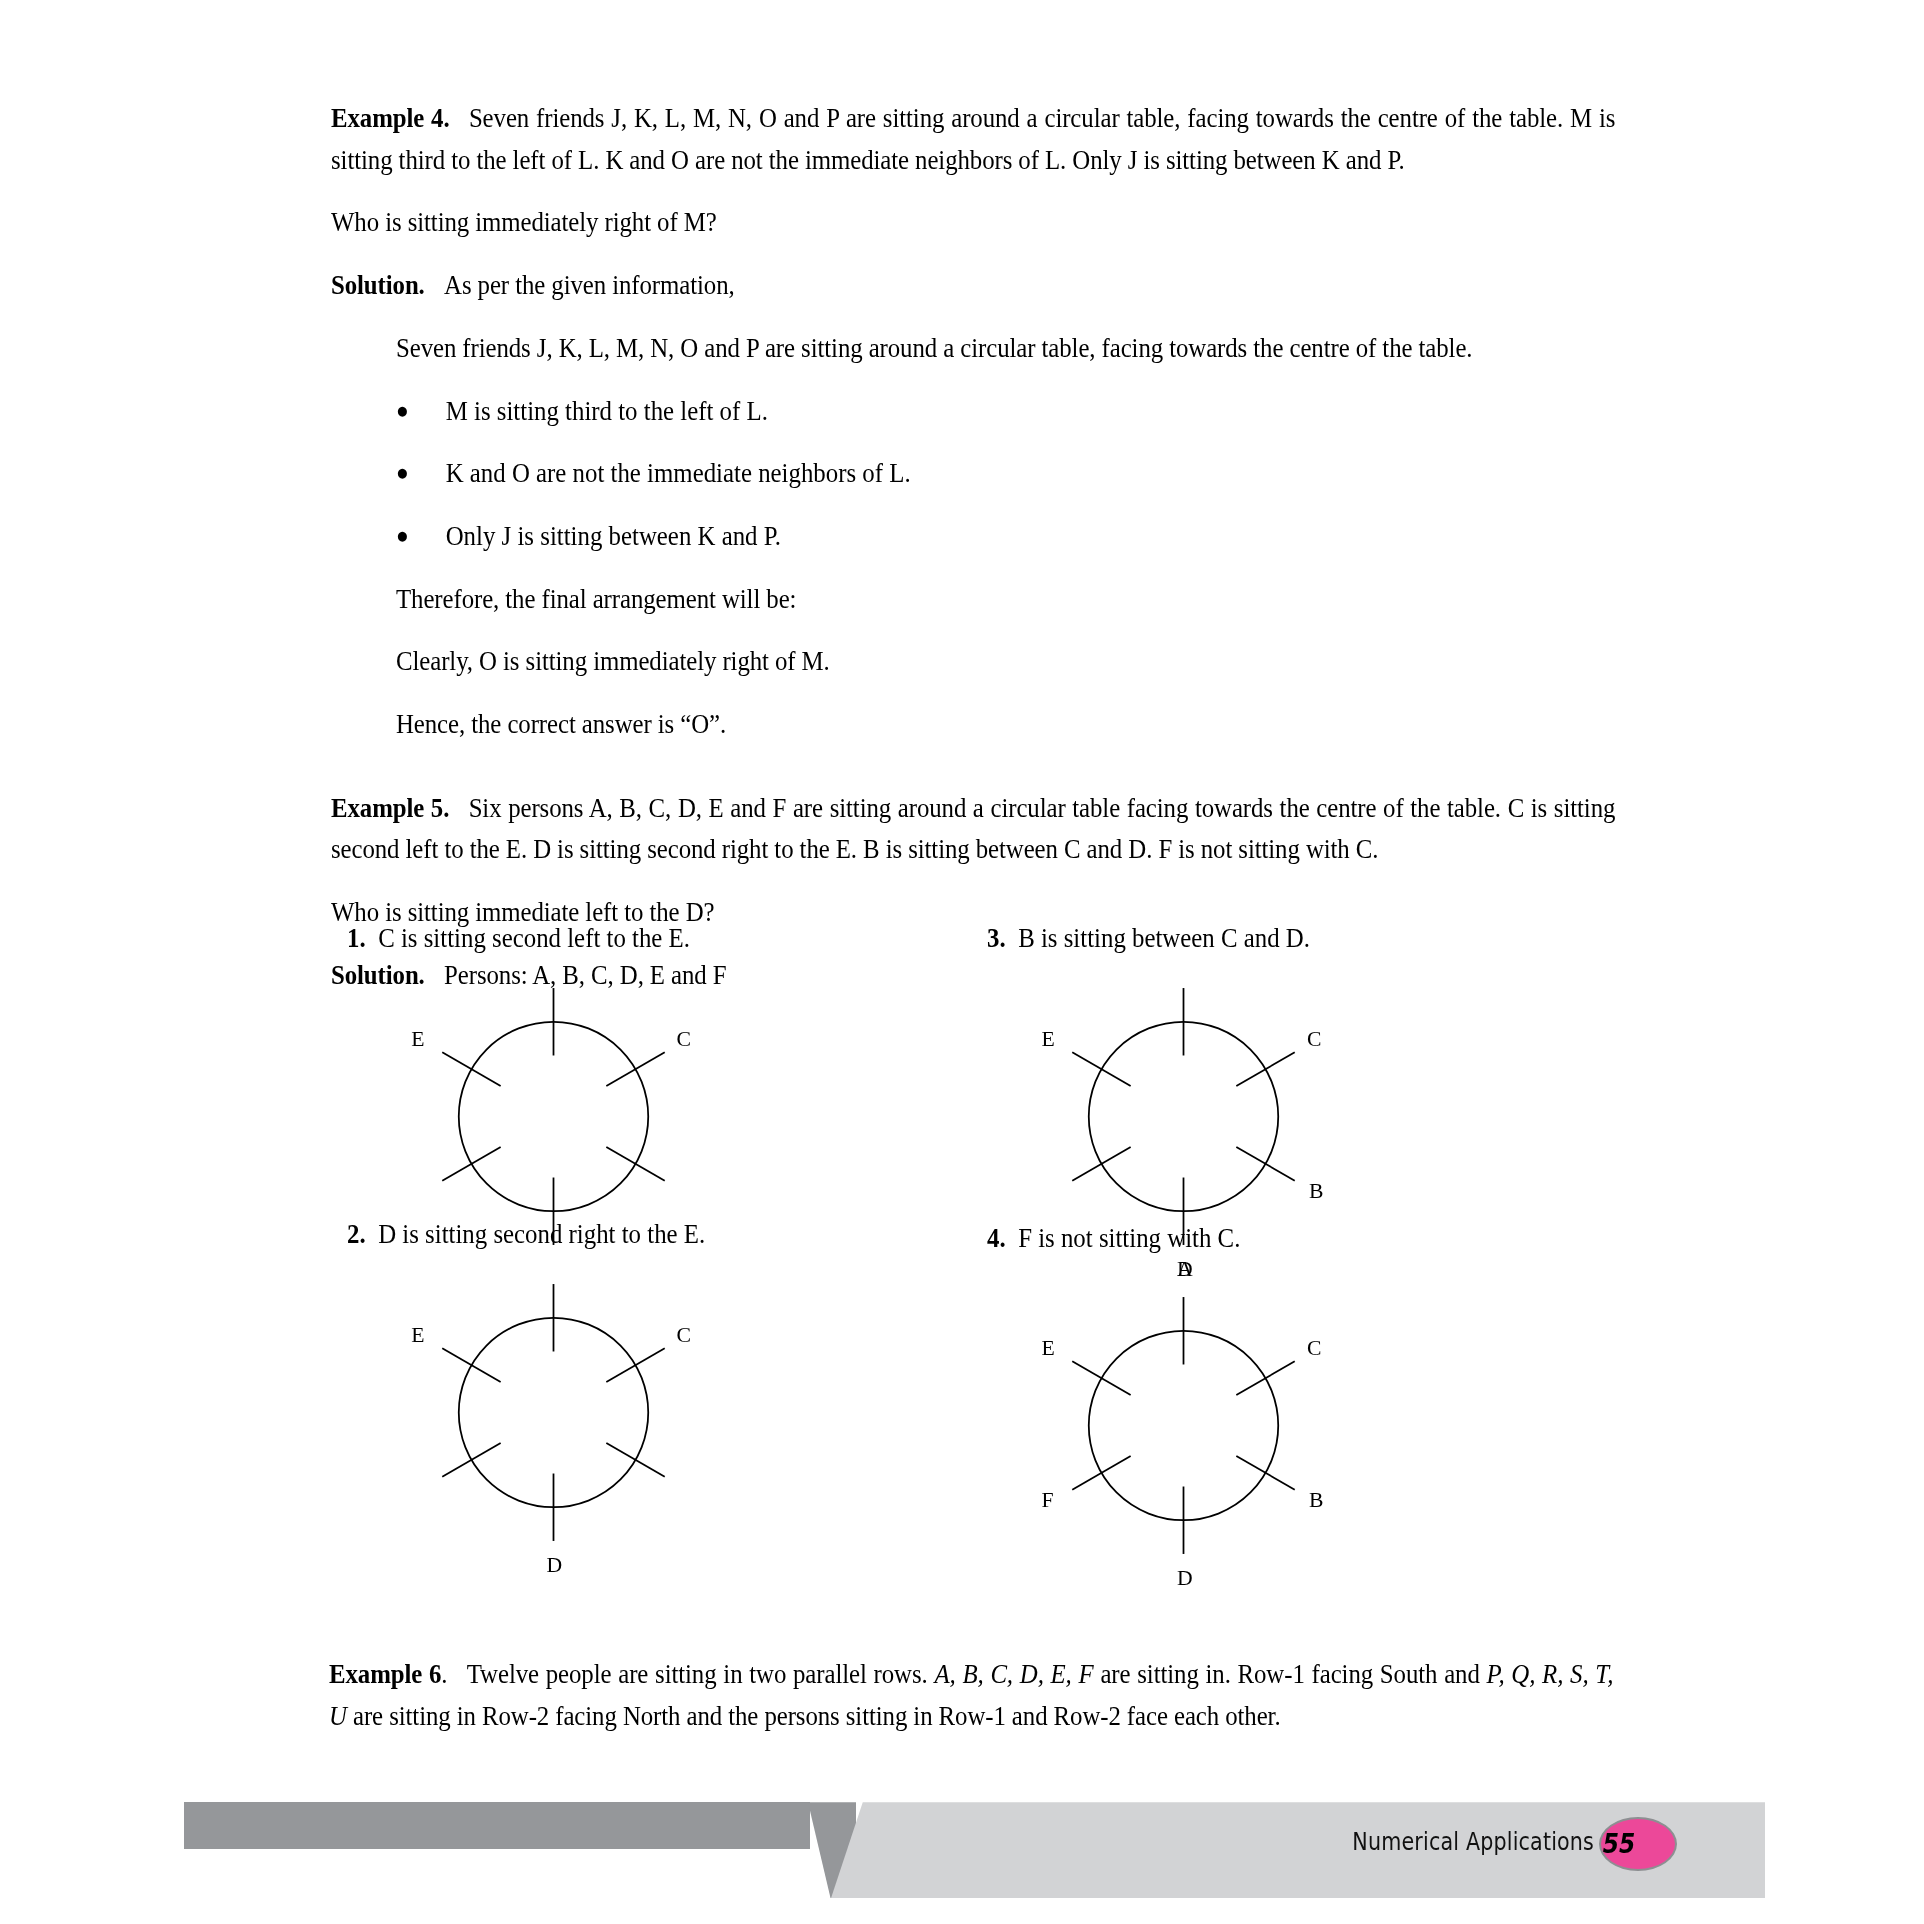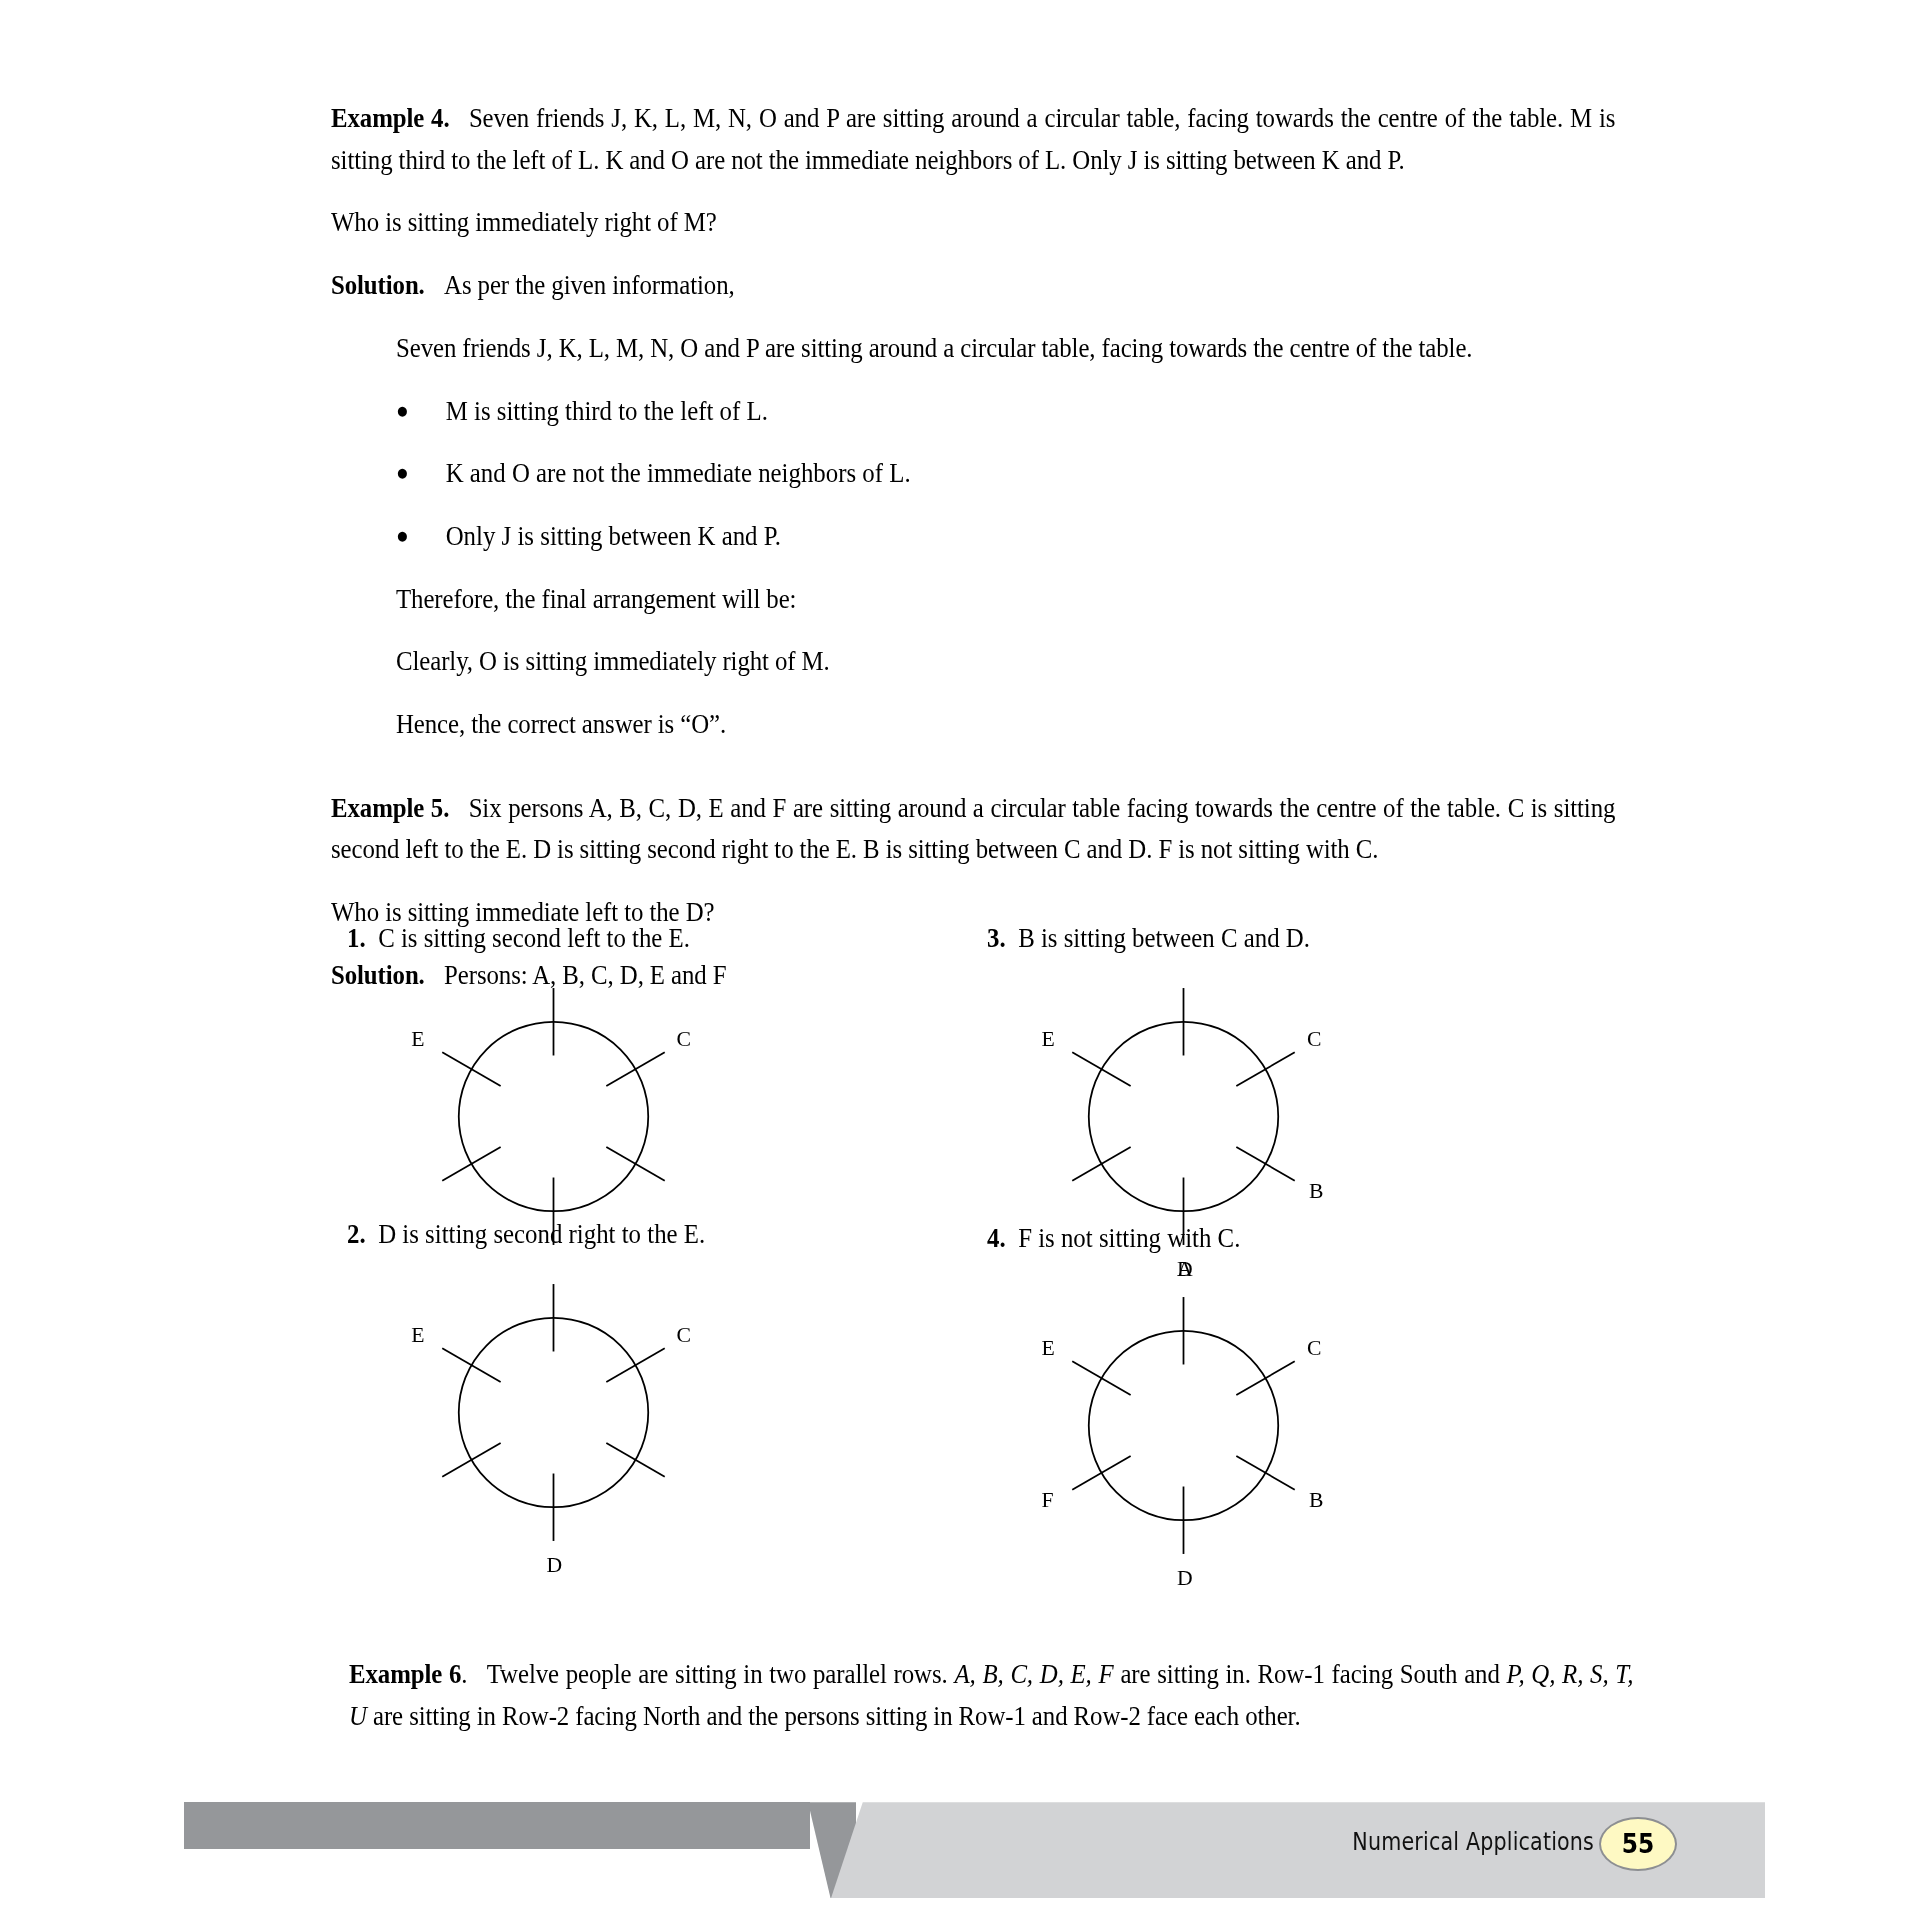--- a/index.html
+++ b/index.html
@@ -155,25 +155,26 @@
     transform-origin: right top;
     color: #111111;
   }
   .f-oval {
     position: absolute;
     right: 180px;
     top: 17.6px;
     width: 74px;
     height: 50px;
     border-radius: 50%;
-    background: #fef9c3;
+    background: #ec4899;
     border: 2.4px solid #8d8f92;
     display: flex;
     align-items: center;
-    justify-content: center;
+    justify-content: flex-start;
+    font-style: italic;
   }
   .f-num {
     font-family: "DejaVu Sans", sans-serif;
     font-size: 26px;
     font-weight: bold;
     color: #000000;
     transform: scaleX(0.9);
   }
   i { font-style: italic; }
 </style>
@@ -301,21 +302,21 @@
           <span class="lbl" style="left: -1.4px; top: 53px;">E</span>
           <span class="lbl" style="left: 264px; top: 53px;">C</span>
           <span class="lbl" style="left: 266px; top: 205px;">B</span>
           <span class="lbl" style="left: -1.4px; top: 205px;">F</span>
           <span class="lbl" style="left: 134px; top: 283px;">D</span>
         </div>
     </div>
   </div>
 
 
-  <div style="position:absolute; left:329px; top:1654px; width:1284px;margin-left:20px;">
+  <div style="position:absolute; left:329px; top:1654px; width:1284px;">
     <p class="para"><b class="lead">Example 6</b><span>.</span><span class="gap-after-lead"></span><span>Twelve people are sitting in two parallel rows. </span><i>A, B, C, D, E, F</i><span> are sitting in. Row-1 facing South and </span><i>P, Q, R, S, T, U</i><span> are sitting in Row-2 facing North and the persons sitting in Row-1 and Row-2 face each other.</span></p>
   </div>
 
   <div class="footer">
     <div class="f-dark"></div>
     <div class="f-dark-slant"></div>
     <div class="f-light"></div>
     <div class="f-text">Numerical Applications</div>
     <div class="f-oval">
       <span class="f-num">55</span>

